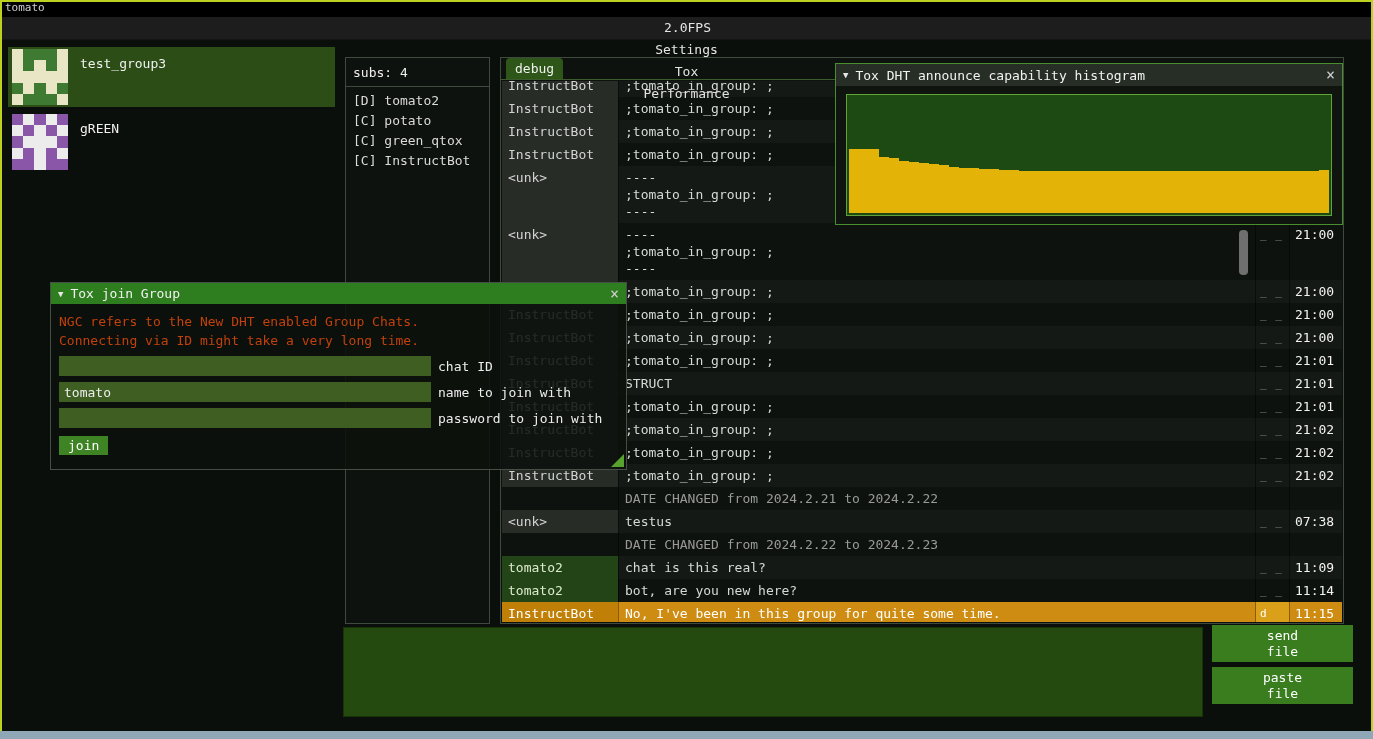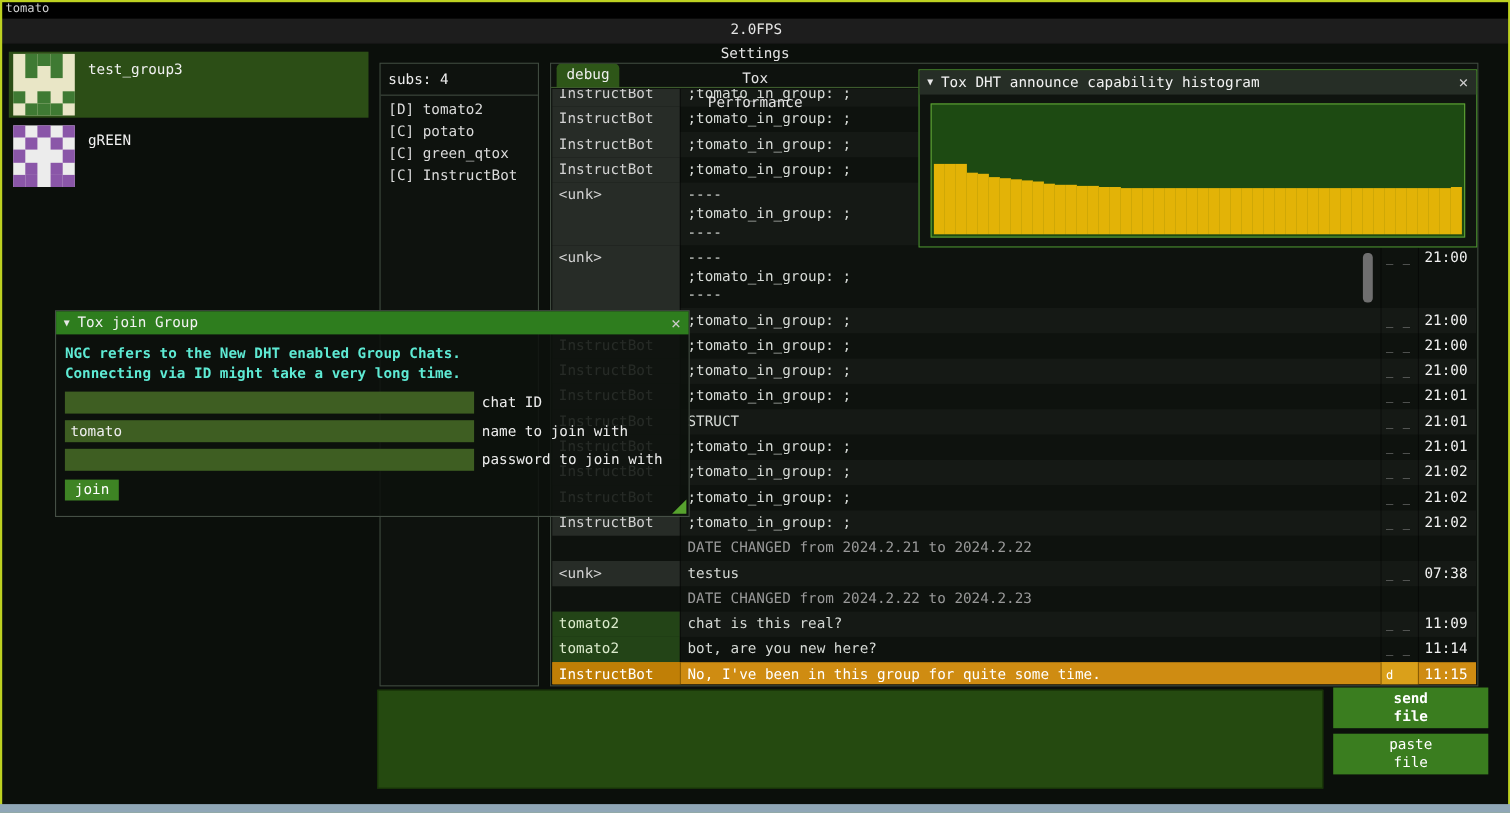--- a/index.html
+++ b/index.html
@@ -59,42 +59,42 @@
   .chat-scroll-thumb { position:absolute; left:737px; top:149px; width:9px; height:45px;
                        background:#6f6f6f; border-radius:4px; }
 
   
   .compose { position:absolute; left:343px; top:627px; width:860px; height:90px; background:#254a10;
              border:1px solid #183308; resize:none; color:#ffffff; font-family:"DejaVu Sans Mono",monospace;
              font-size:13px; padding:4px 6px; outline:none; }
   .file-btn { position:absolute; left:1212px; width:141px; height:37px; background:#3a7d1f; color:#ffffff;
               border:none; font-family:"DejaVu Sans Mono",monospace; font-size:13px; line-height:16px;
               white-space:pre-line; text-align:center; cursor:pointer; }
-  .file-btn.send { top:625px;font-weight:bold; }
+  .file-btn.send { top:625px; }
   .file-btn.paste { top:667px; }
 
   
   .float-win { position:absolute; background:#0f140f; }
   .win-titlebar { display:flex; align-items:center; gap:7px; padding:0 7px; color:#f2f2f2; }
   .collapse { font-size:9px; color:#e8e8e8; }
   .win-title { white-space:nowrap; }
   .win-close { margin-left:auto; color:#cccccc; font-size:15px; line-height:14px; cursor:pointer; }
 
   .histo { left:835px; top:63px; width:508px; height:162px; border:1px solid #4a8f2e; z-index:10; }
   .histo .win-titlebar { height:22px; background:#262e26; }
   .plot { position:absolute; left:10px; top:30px; right:10px; bottom:8px; background:#1d4a12;
           border:1px solid #60a336; padding:2px; }
   .bars { display:flex; align-items:flex-end; width:100%; height:100%; }
   .bar { flex:1; background:#e3b307; }
 
   .join { left:50px; top:282px; width:577px; height:188px; background:rgba(13,17,13,0.87);
           border:1px solid #454f45; z-index:20; }
   .join .win-titlebar { height:21px; background:#2e7d1e; }
   .join-body { position:relative; padding:8px; height:calc(100% - 21px); }
-  .join-info { color:#5eead4; line-height:19px; white-space:nowrap;font-weight:bold; }
+  .join-info { color:#c2410c; line-height:19px; white-space:nowrap; }
   .field-row { display:flex; align-items:center; gap:7px; margin-top:6px; }
   .field-row:first-of-type { margin-top:9px; }
   .join-input { width:372px; height:20px; background:#3e5e22; border:none; color:#eeeeee;
                 font-family:"DejaVu Sans Mono",monospace; font-size:13px; padding:0 5px; outline:none; }
   .field-label { color:#ededed; white-space:nowrap; }
   .join-btn { margin-top:8px; padding:2px 9px; background:#3e8424; border:none; color:#ffffff;
               font-family:"DejaVu Sans Mono",monospace; font-size:13px; cursor:pointer; }
   .resize-grip { position:absolute; right:2px; bottom:2px; width:0; height:0;
                  border-left:13px solid transparent; border-bottom:13px solid #57a32e; }
 </style>

